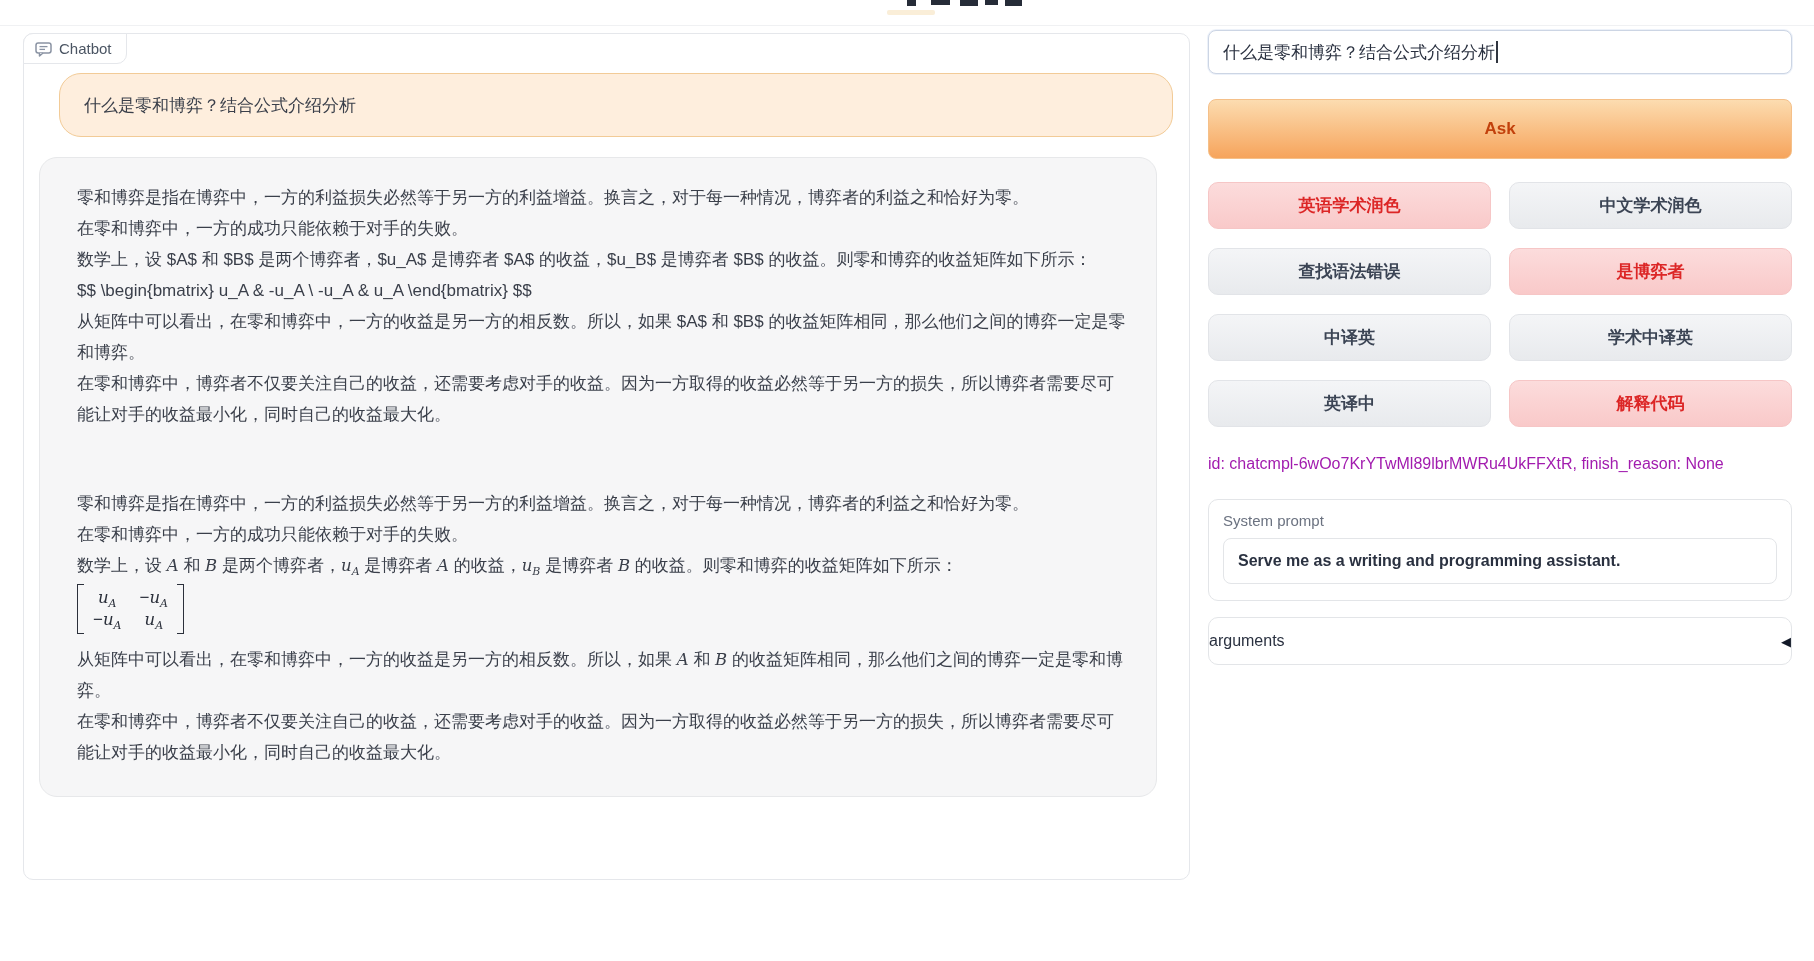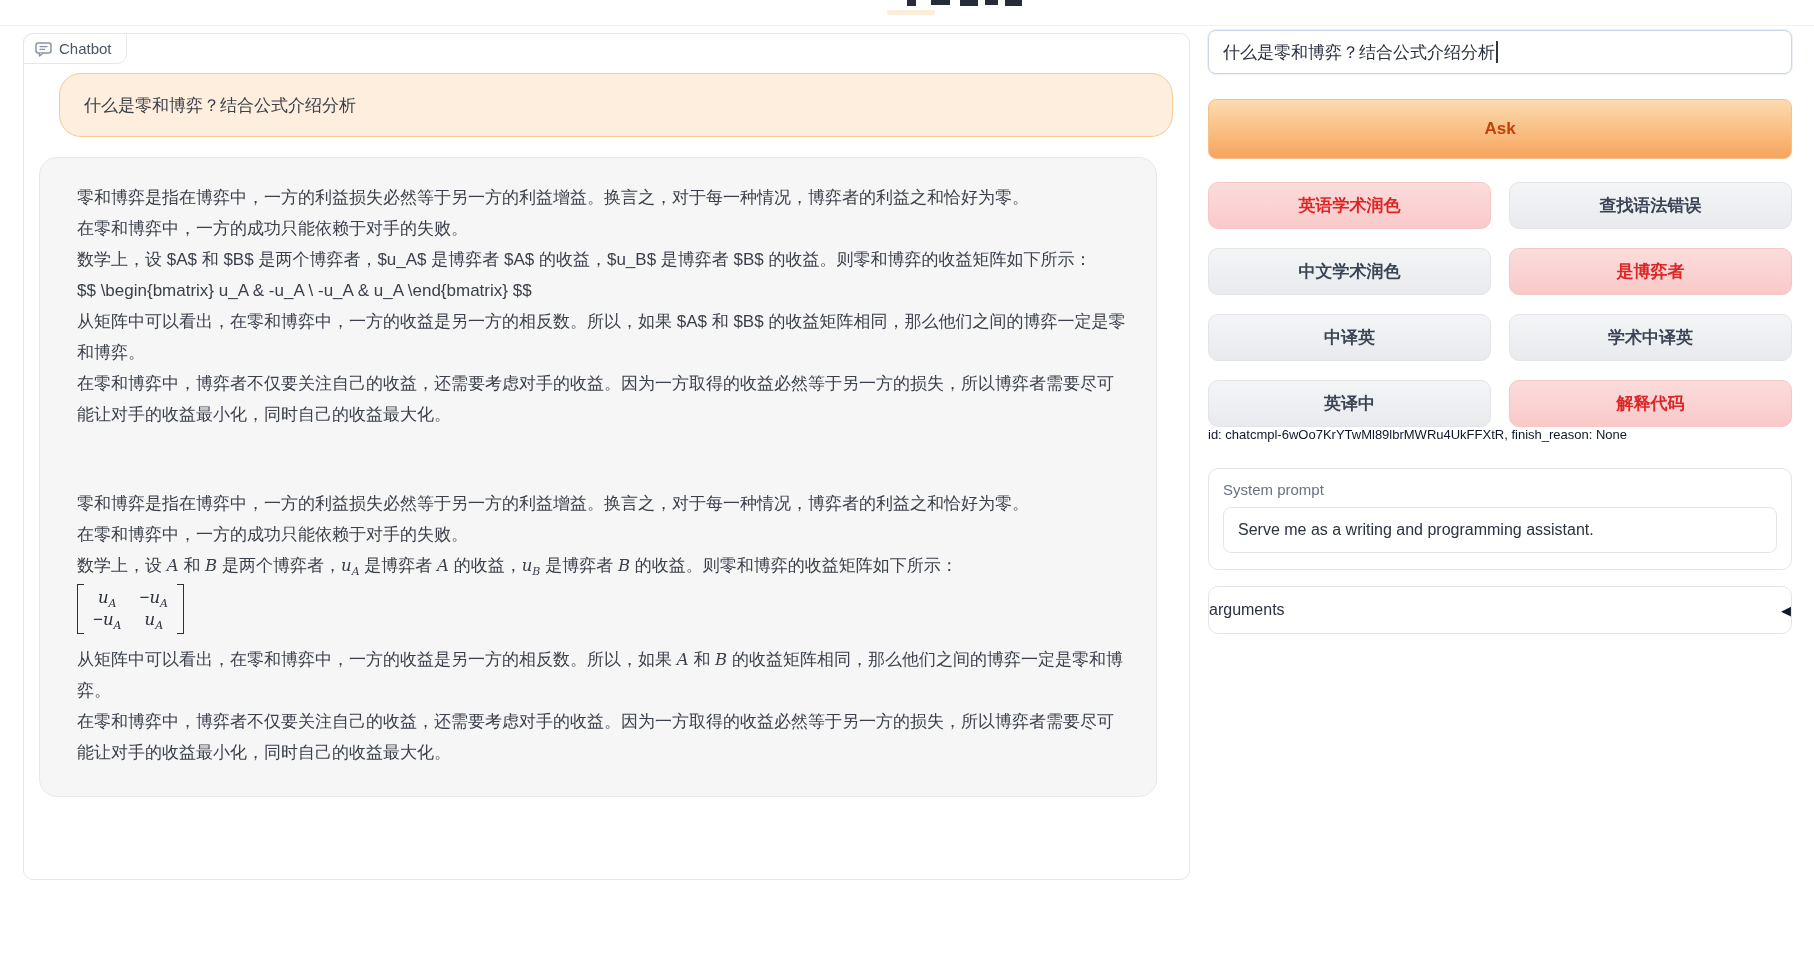--- a/index.html
+++ b/index.html
@@ -57,26 +57,26 @@
 
   .fn-grid { margin-top:23px; display:grid; grid-template-columns:1fr 1fr; column-gap:18px; row-gap:19px; }
   .fn-btn { height:47px; border-radius:10px; font-size:17px; font-weight:700; cursor:pointer;
     display:flex; align-items:center; justify-content:center;
     font-family:"Liberation Sans","DejaVu Sans",sans-serif; }
   .fn-btn.secondary { background:linear-gradient(180deg,#f4f5f7 0%,#e8eaed 100%);
     border:1px solid #e2e4e8; color:#3b4454; }
   .fn-btn.red { background:linear-gradient(180deg,#fcdcdc 0%,#f9c9c9 100%);
     border:1px solid #f6c6c6; color:#dc2626; }
 
-  .status-line { font-size:13px; color:#0f172a; }
+  .status-line { margin-top:28px; font-size:16px; color:#a21caf; }
 
   .sys-group { margin-top:26px; border:1px solid #e3e5e8; border-radius:10px; padding:12px 14px 16px; }
   .sys-label { font-size:15px; color:#6b7280; margin-bottom:9px; }
   .sys-input { border:1px solid #e3e5e8; border-radius:8px; height:46px; background:#ffffff;
-    display:flex; align-items:center; padding:0 14px; font-size:16px; color:#2a3140; }
+    display:flex; align-items:center; padding:0 14px; font-size:16px; color:#2a3140;font-weight:bold; }
 
   .accordion { margin-top:16px; height:48px; border:1px solid #e3e5e8; border-radius:10px;
     display:flex; align-items:center; justify-content:space-between; padding:0 0;
     font-size:16px; color:#2a3140; cursor:pointer; background:#ffffff; }
   .accordion .tri { font-size:13px; color:#111827; }
 </style>
 </head>
 <body>
 
 <div class="top-hairline"></div>
@@ -136,22 +136,22 @@
 
   <div class="ask-input">
     <span>什么是零和博弈？结合公式介绍分析</span>
     <span class="caret"></span>
   </div>
 
   <button class="ask-btn">Ask</button>
 
   <div class="fn-grid" id="fn-grid">
       <button class="fn-btn red">英语学术润色</button>
+      <button class="fn-btn secondary">中文学术润色</button>
       <button class="fn-btn secondary">查找语法错误</button>
-      <button class="fn-btn secondary">中文学术润色</button>
       <button class="fn-btn red">是博弈者</button>
       <button class="fn-btn secondary">中译英</button>
       <button class="fn-btn secondary">学术中译英</button>
       <button class="fn-btn secondary">英译中</button>
       <button class="fn-btn red">解释代码</button>
     </div>
 
   <div class="status-line">id: chatcmpl-6wOo7KrYTwMl89lbrMWRu4UkFFXtR, finish_reason: None</div>
 
   <div class="sys-group">

